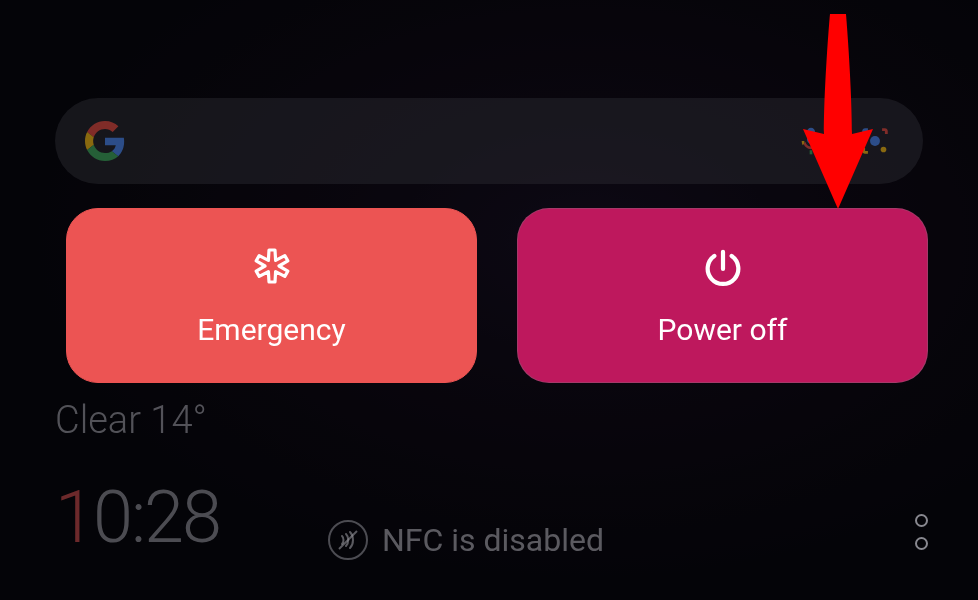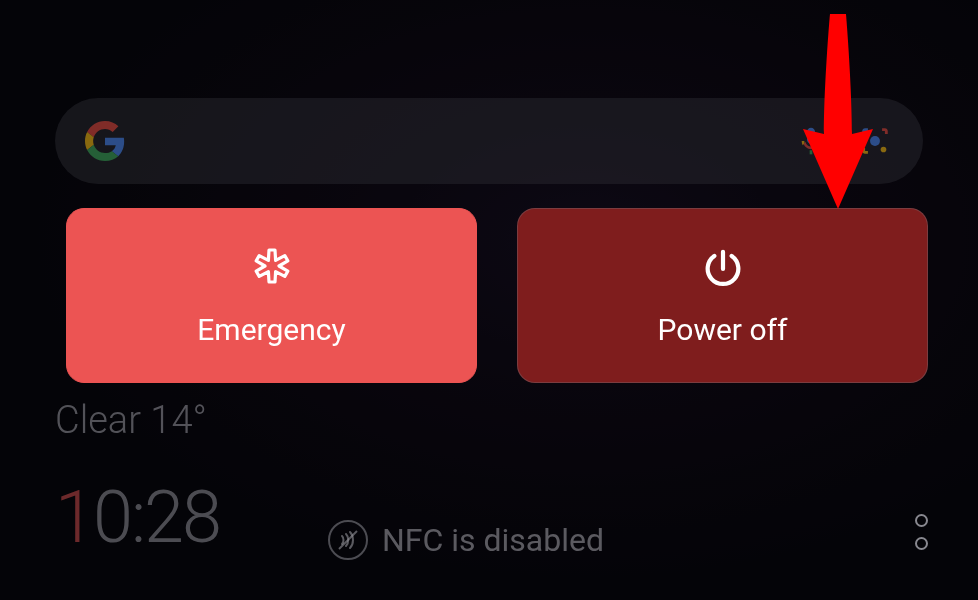--- a/index.html
+++ b/index.html
@@ -62,36 +62,36 @@
       position: absolute;
       top: 208px;
       left: 50px;
       right: 50px;
       display: flex;
       gap: 24px;
     }
     .power-button {
       flex: 1;
       height: 175px;
-      border-radius: 18px;
+      border-radius: 32px;
       display: flex;
       flex-direction: column;
       align-items: center;
       justify-content: center;
       gap: 18px;
       cursor: pointer;
       border: 1px solid rgba(120, 120, 130, 0.35);
       margin-left: 16px;
     }
     .power-button.emergency {
       background: #ec5453;
       border: 1px solid #ec5453;
     }
     .power-button.dark {
-      background: #7f1d1d;
+      background: #be185d;
     }
     .power-button-icon {
       width: 50px;
       height: 50px;
       display: flex;
       align-items: center;
       justify-content: center;
     }
     .power-button-label {
       color: #ffffff;

